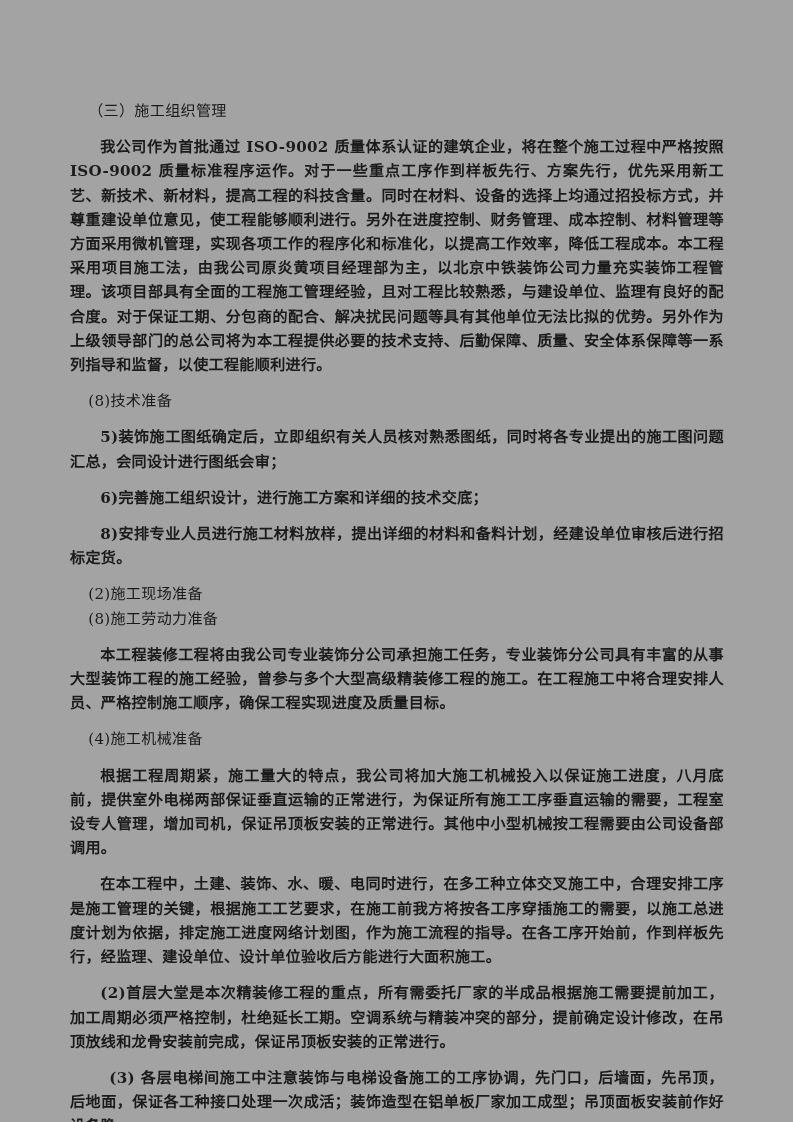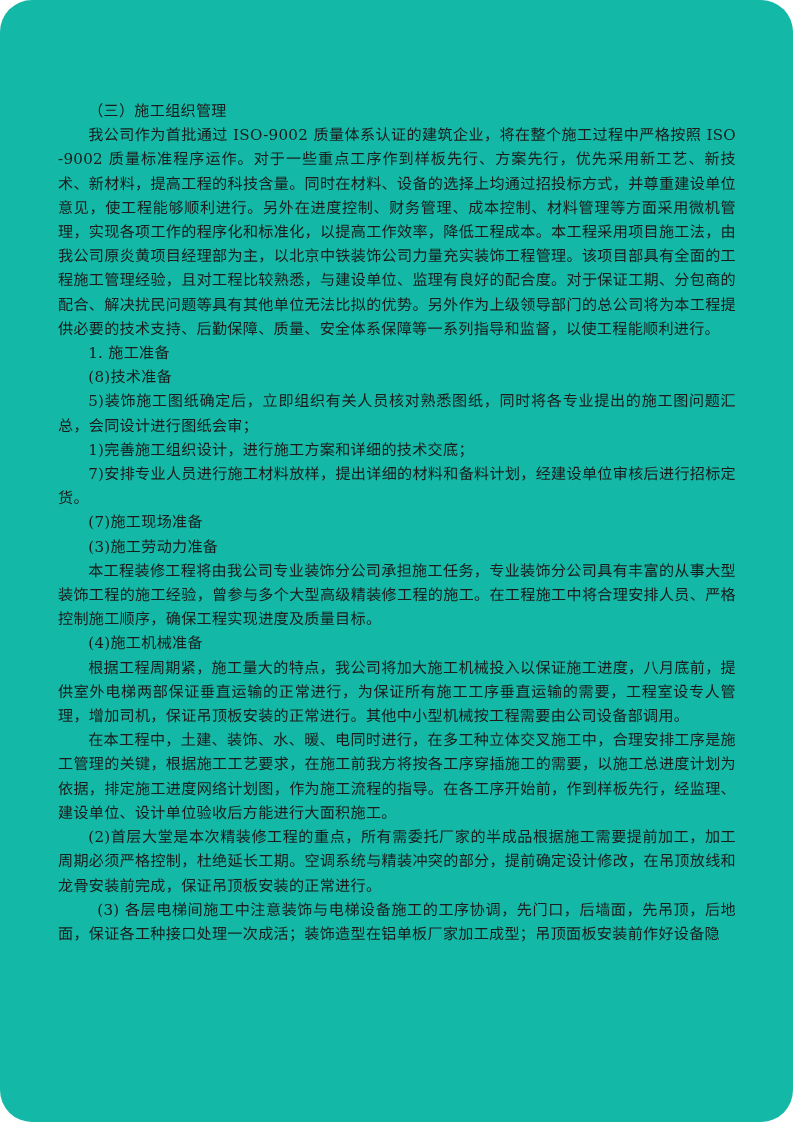--- a/index.html
+++ b/index.html
@@ -13,42 +13,42 @@
     height: 1122px;
     overflow: hidden;
     font-family: "DejaVu Serif", "Liberation Serif", serif;
     color: #1b1b1b;
     -webkit-font-smoothing: antialiased;
   }
   .page {
     position: relative;
     width: 793px;
     height: 1122px;
-    background: #14b8a6;
+    background: #a3a3a3;
     box-sizing: border-box;
-    border-radius: 32px;
   }
   .text-column {
     position: absolute;
     left: 58px;
     top: 99px;
     width: 678px;
   }
   
   .para {
-    margin: 0;
+    margin: 12px;
     padding: 0;
     font-size: 15.1px;
     line-height: 24.2px;
     text-align: justify;
     text-justify: inter-ideograph;
     letter-spacing: 0.02em;
     word-break: break-all;
     white-space: normal;
     color: #1b1b1b;
+    font-weight: bold;
   }
   .para.indent {
     text-indent: 2em;
   }
   .para.indent-wide {
     text-indent: 2.6em;
   }
   
   .heading {
     margin: 0;
@@ -62,27 +62,26 @@
   }
 </style>
 </head>
 <body>
 
 <div class="page">
   <div class="text-column" id="text-column">
 
   <p class="heading">（三）施工组织管理</p>
       <p class="para indent">我公司作为首批通过 ISO-9002 质量体系认证的建筑企业，将在整个施工过程中严格按照 ISO-9002 质量标准程序运作。对于一些重点工序作到样板先行、方案先行，优先采用新工艺、新技术、新材料，提高工程的科技含量。同时在材料、设备的选择上均通过招投标方式，并尊重建设单位意见，使工程能够顺利进行。另外在进度控制、财务管理、成本控制、材料管理等方面采用微机管理，实现各项工作的程序化和标准化，以提高工作效率，降低工程成本。本工程采用项目施工法，由我公司原炎黄项目经理部为主，以北京中铁装饰公司力量充实装饰工程管理。该项目部具有全面的工程施工管理经验，且对工程比较熟悉，与建设单位、监理有良好的配合度。对于保证工期、分包商的配合、解决扰民问题等具有其他单位无法比拟的优势。另外作为上级领导部门的总公司将为本工程提供必要的技术支持、后勤保障、质量、安全体系保障等一系列指导和监督，以使工程能顺利进行。</p>
-      <p class="heading">1. 施工准备</p>
       <p class="heading">(8)技术准备</p>
       <p class="para indent">5)装饰施工图纸确定后，立即组织有关人员核对熟悉图纸，同时将各专业提出的施工图问题汇总，会同设计进行图纸会审；</p>
-      <p class="para indent">1)完善施工组织设计，进行施工方案和详细的技术交底；</p>
-      <p class="para indent">7)安排专业人员进行施工材料放样，提出详细的材料和备料计划，经建设单位审核后进行招标定货。</p>
-      <p class="heading">(7)施工现场准备</p>
-      <p class="heading">(3)施工劳动力准备</p>
+      <p class="para indent">6)完善施工组织设计，进行施工方案和详细的技术交底；</p>
+      <p class="para indent">8)安排专业人员进行施工材料放样，提出详细的材料和备料计划，经建设单位审核后进行招标定货。</p>
+      <p class="heading">(2)施工现场准备</p>
+      <p class="heading">(8)施工劳动力准备</p>
       <p class="para indent">本工程装修工程将由我公司专业装饰分公司承担施工任务，专业装饰分公司具有丰富的从事大型装饰工程的施工经验，曾参与多个大型高级精装修工程的施工。在工程施工中将合理安排人员、严格控制施工顺序，确保工程实现进度及质量目标。</p>
       <p class="heading">(4)施工机械准备</p>
       <p class="para indent">根据工程周期紧，施工量大的特点，我公司将加大施工机械投入以保证施工进度，八月底前，提供室外电梯两部保证垂直运输的正常进行，为保证所有施工工序垂直运输的需要，工程室设专人管理，增加司机，保证吊顶板安装的正常进行。其他中小型机械按工程需要由公司设备部调用。</p>
       <p class="para indent">在本工程中，土建、装饰、水、暖、电同时进行，在多工种立体交叉施工中，合理安排工序是施工管理的关键，根据施工工艺要求，在施工前我方将按各工序穿插施工的需要，以施工总进度计划为依据，排定施工进度网络计划图，作为施工流程的指导。在各工序开始前，作到样板先行，经监理、建设单位、设计单位验收后方能进行大面积施工。</p>
       <p class="para indent">(2)首层大堂是本次精装修工程的重点，所有需委托厂家的半成品根据施工需要提前加工，加工周期必须严格控制，杜绝延长工期。空调系统与精装冲突的部分，提前确定设计修改，在吊顶放线和龙骨安装前完成，保证吊顶板安装的正常进行。</p>
       <p class="para indent-wide">(3) 各层电梯间施工中注意装饰与电梯设备施工的工序协调，先门口，后墙面，先吊顶，后地面，保证各工种接口处理一次成活；装饰造型在铝单板厂家加工成型；吊顶面板安装前作好设备隐</p>
     </div>
 </div>
 
 </body></html>

